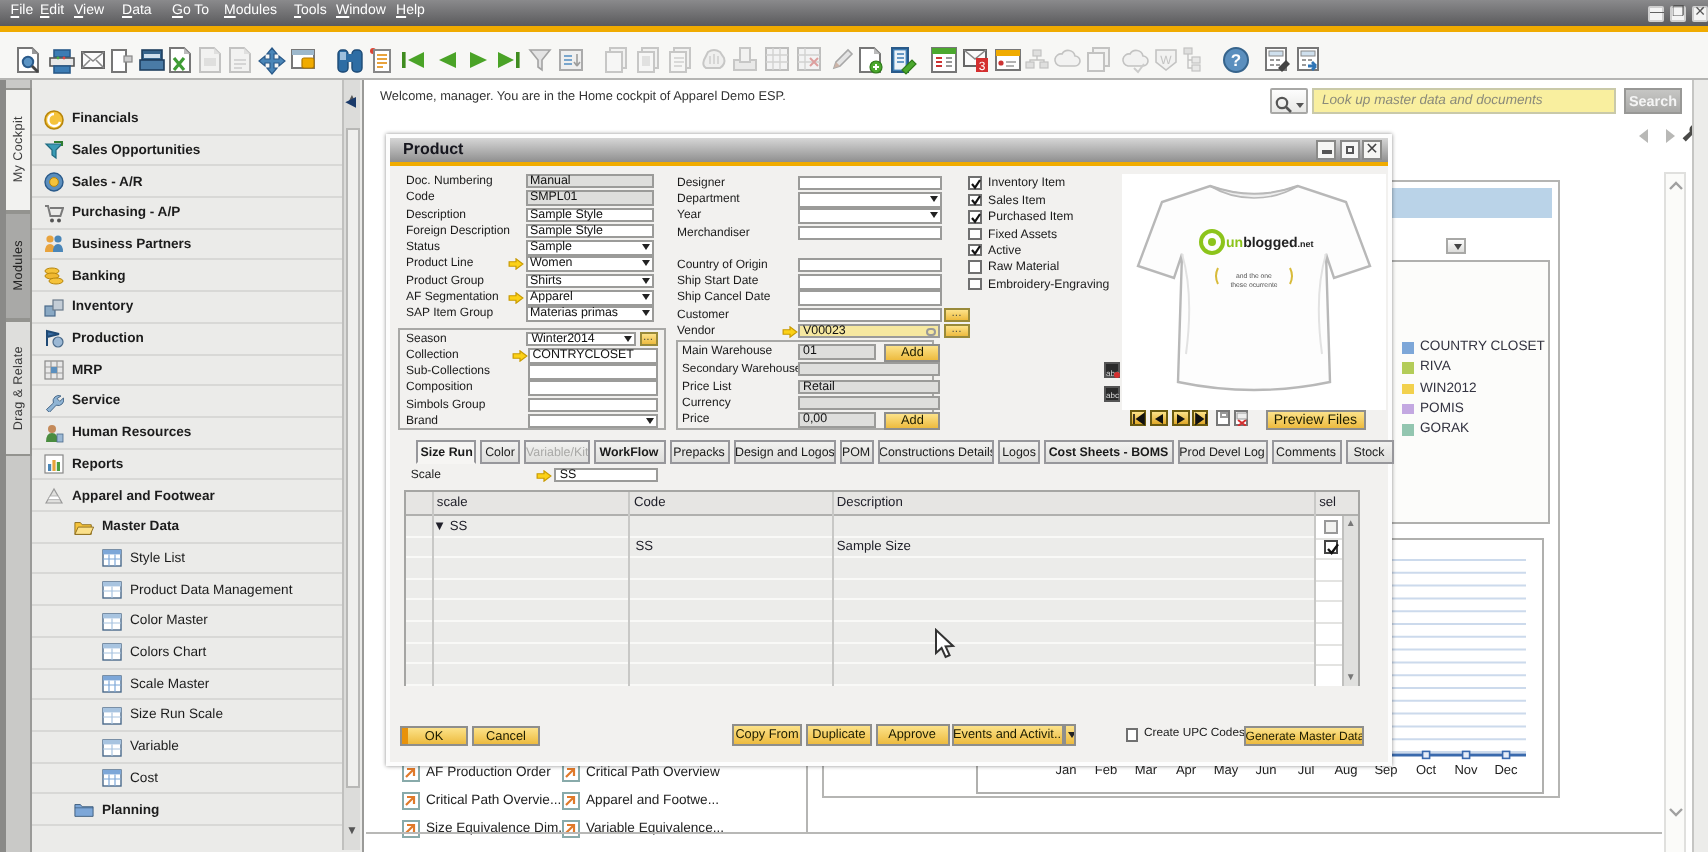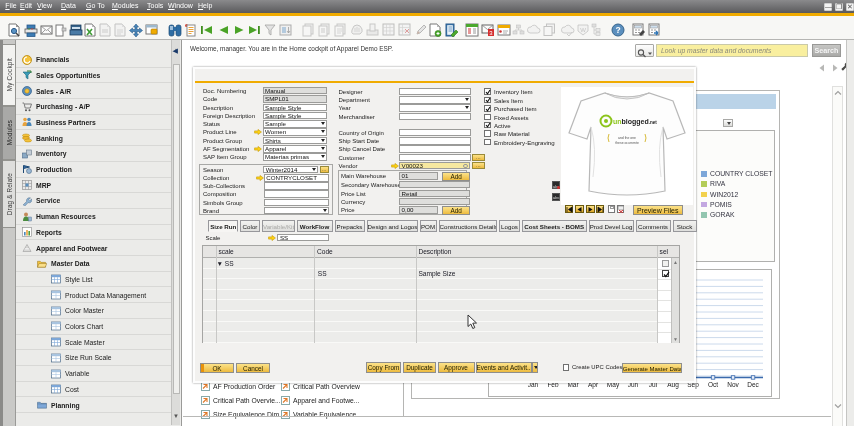--- a/index.html
+++ b/index.html
@@ -640,20 +640,30 @@
     <svg class="abs" style="left:651px;top:50px;" width="8" height="6" viewBox="0 0 8 6">
         <path d="M1 4.5 L4 1.5 L7 4.5" fill="none" stroke="#a0a0a0" stroke-width="1.2"></path>
       </svg>
     <svg class="abs" style="left:651px;top:363px;" width="8" height="6" viewBox="0 0 8 6">
         <path d="M1 1.5 L4 4.5 L7 1.5" fill="none" stroke="#a0a0a0" stroke-width="1.2"></path>
       </svg>
     <div class="abs" style="left:663px;top:0px;width:8px;height:386px;background:#ececea;border-left:1px solid #c5c5c3;"></div>
   </div>
 
   <div class="abs" id="dialog">
+    <div id="dtitle">
+        <span class="t">Product</span>
+      <span style="position:absolute;left:463.5px;top:1px;width:10px;height:10px;background:#f6f6f4;border:1px solid #8a8a88;">
+          <span style="position:absolute;left:2px;top:4.5px;width:5px;height:1.5px;background:#555;"></span>
+        </span>
+      <span style="position:absolute;left:475px;top:1px;width:10px;height:10px;background:#f6f6f4;border:1px solid #8a8a88;">
+          <span style="position:absolute;left:2px;top:2px;width:4.5px;height:4.5px;border:1.2px solid #555;"></span>
+        </span>
+      <span style="position:absolute;left:486.5px;top:1px;width:10px;height:10px;background:#f6f6f4;border:1px solid #8a8a88;color:#444;font-size:8px;line-height:8px;text-align:center;">✕</span>
+    </div>
     <div id="dorange"></div>
 
     <span class="lbl" style="left:8.5px;top:19.4px;">Doc. Numbering</span>
       <span class="fld dis" style="left:68px;top:18.4px;width:64.5px;">Manual</span>
     <span class="lbl" style="left:8.5px;top:27.7px;">Code</span>
       <span class="fld dis" style="left:68px;top:26.7px;width:64.5px;">SMPL01</span>
     <span class="lbl" style="left:8.5px;top:36px;">Description</span>
       <span class="fld" style="left:68px;top:35px;width:64.5px;">Sample Style</span>
     <span class="lbl" style="left:8.5px;top:44.3px;">Foreign Description</span>
       <span class="fld" style="left:68px;top:43.3px;width:64.5px;">Sample Style</span>

